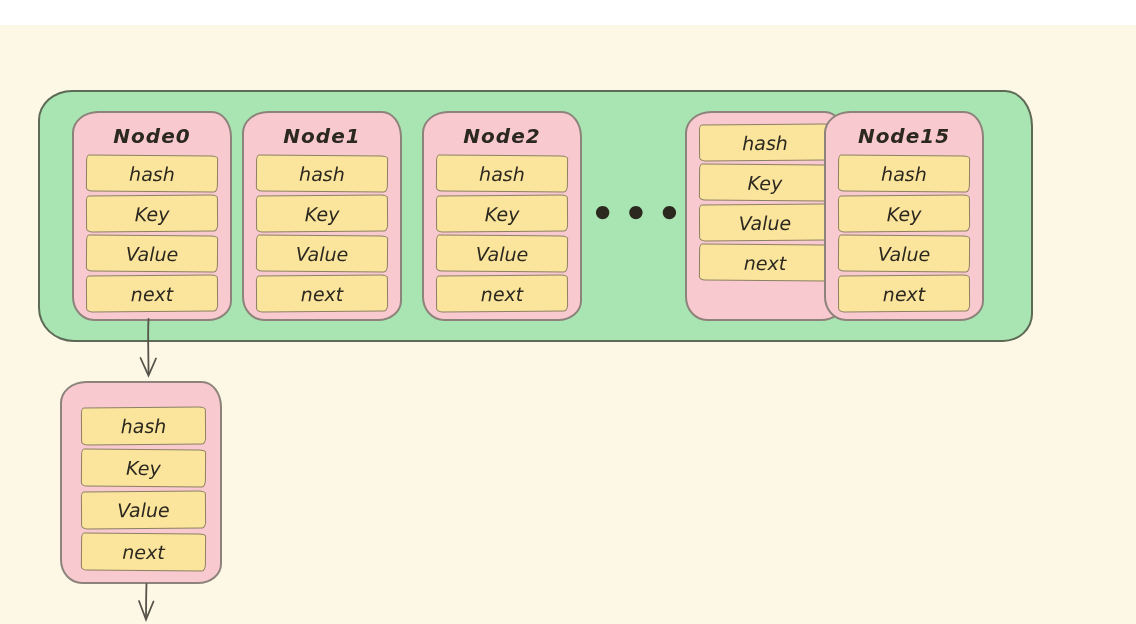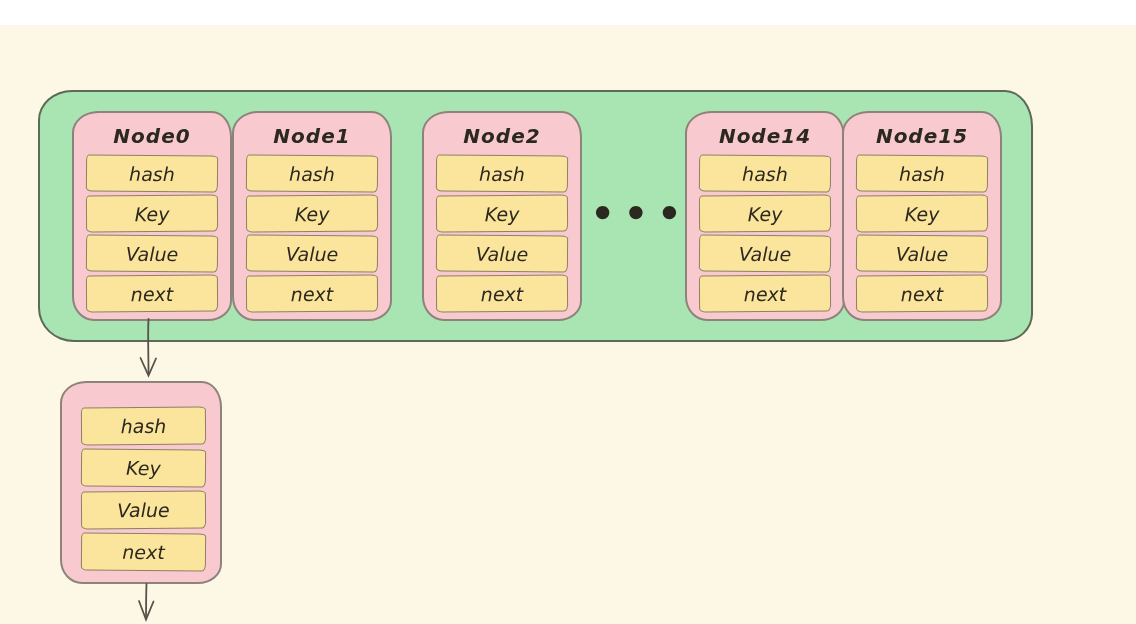--- a/index.html
+++ b/index.html
@@ -27,21 +27,21 @@
   .node-card{
     position:absolute;
     width:160px;height:210px;
     background:var(--node-fill,#f9c9d0);
     border:2px solid var(--node-stroke,#8d837b);
     border-radius:26px 20px 24px 22px / 22px 26px 20px 24px;
     box-sizing:border-box;
     padding:8px 12px 0 12px;
   }
   .bucket-array .node-card{top:19px;}
-  .p0{left:32px}.p1{left:192px}.p2{left:382px}.p3{left:645px}.p4{left:802px}
+  .p0{left:32px}.p1{left:202px}.p2{left:382px}.p3{left:645px}.p4{left:784px}
   .node-title{
     height:31px;line-height:31px;text-align:center;
     font-style:italic;font-weight:bold;font-size:20px;letter-spacing:1px;
   }
   .field-row{
     height:37px;margin-top:3px;
     background:var(--field-fill,#fbe49b);
     border:1.8px solid var(--field-stroke,#8c8162);
     border-radius:3px 7px 4px 6px / 6px 3px 7px 4px;
     display:flex;align-items:center;justify-content:center;
@@ -95,21 +95,20 @@
       <div class="node-title">Node2</div>
       <div class="field-row">hash</div>
       <div class="field-row">Key</div>
       <div class="field-row">Value</div>
       <div class="field-row">next</div>
     </div>
 
     <div class="ellipsis">•••</div>
 
     <div class="node-card p3">
-      <div class="node-title">Node14</div>
       <div class="field-row">hash</div>
       <div class="field-row">Key</div>
       <div class="field-row">Value</div>
       <div class="field-row">next</div>
     </div>
 
     <div class="node-card p4">
       <div class="node-title">Node15</div>
       <div class="field-row">hash</div>
       <div class="field-row">Key</div>

